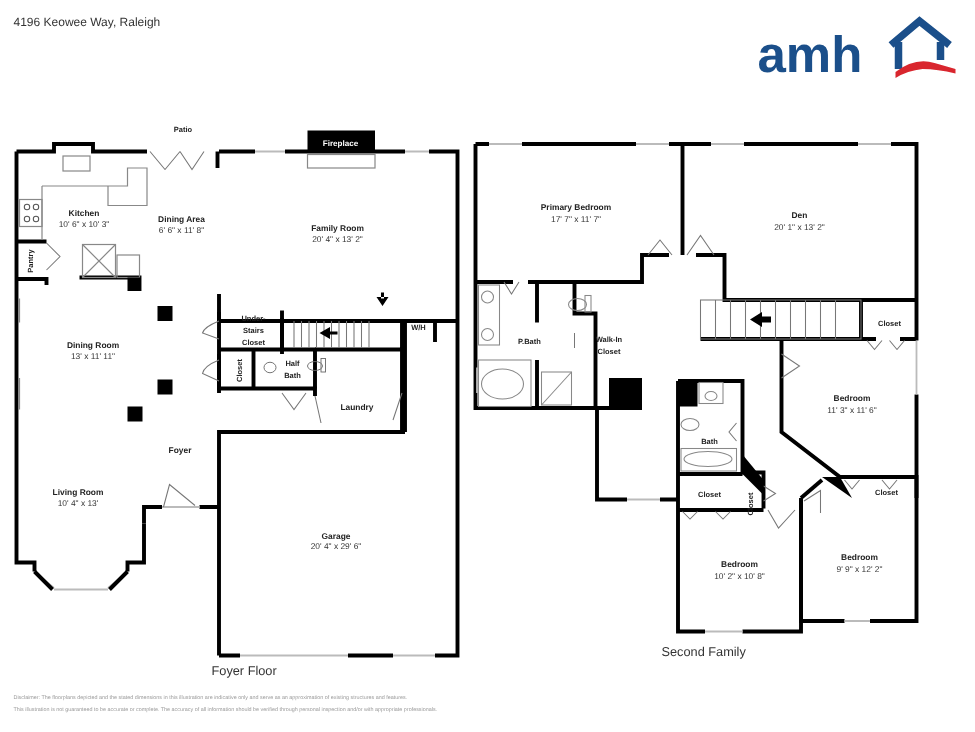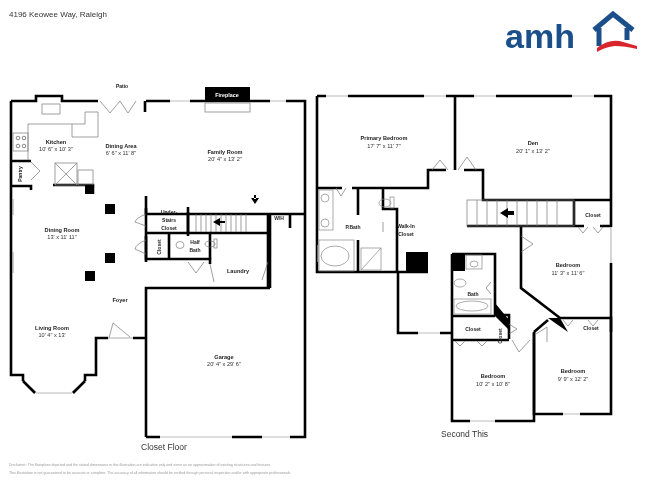--- a/index.html
+++ b/index.html
@@ -226,19 +226,19 @@
   <text class="small-label" x="473" y="296">Bath</text>
   <text class="small-label" transform="translate(502,336) rotate(-90)" font-size="4.4">Closet</text>
   <text class="small-label" x="473" y="331">Closet</text>
   <text class="room-name" x="493" y="378">Bedroom</text>
   <text class="room-dim" x="493" y="386">10' 2" x 10' 8"</text>
   <text class="small-label" x="591" y="330">Closet</text>
   <text class="room-name" x="573" y="373">Bedroom</text>
   <text class="room-dim" x="573" y="381">9' 9" x 12' 2"</text>
 </svg>
 
-<div class="floor-label" style="left:141px; top:442px;">Closet Floor</div>
-<div class="floor-label" style="left:441px; top:429px;">Second This</div>
+<div class="floor-label" style="left:141px; top:442px;">Foyer Floor</div>
+<div class="floor-label" style="left:441px; top:429px;">Second Family</div>
 
 <div class="disclaimer">
   <div>Disclaimer: The floorplans depicted and the stated dimensions in this illustration are indicative only and serve as an approximation of existing structures and features.</div>
   <div>This illustration is not guaranteed to be accurate or complete. The accuracy of all information should be verified through personal inspection and/or with appropriate professionals.</div>
 </div>
 
 </body></html>

